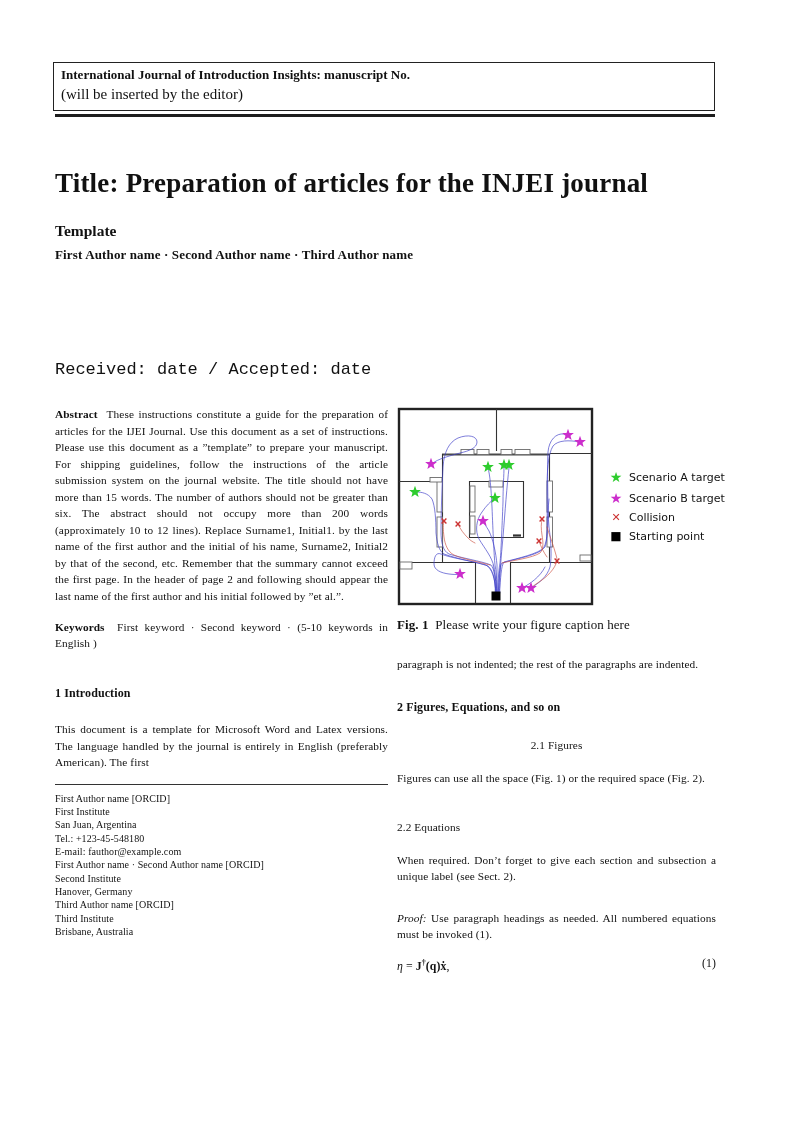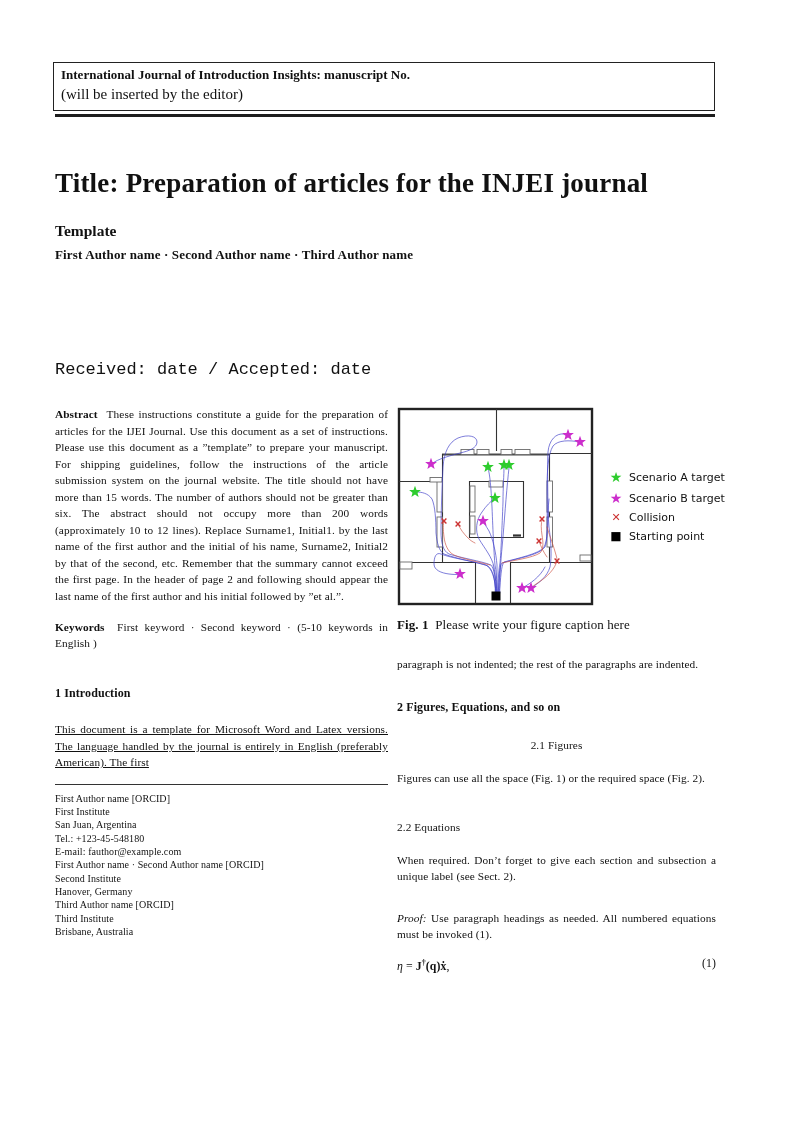--- a/index.html
+++ b/index.html
@@ -19,21 +19,21 @@
   .received{position:absolute;left:55px;top:360px;font-size:17px;font-family:Liberation Mono, monospace;}
 
   .col{position:absolute;font-size:11.3px;line-height:16.55px;text-align:justify;letter-spacing:.08px;}
   .col-left{left:55px;top:406px;width:333px;}
   .col-right{left:397px;top:407px;width:319px;}
 
   .col p{margin:0;}
   .kw{margin-top:14px !important;}
   .h-sec{font-size:12px;font-weight:bold;text-align:left;letter-spacing:.1px;}
   .h1-intro{margin-top:33px !important;}
-  .p-intro{margin-top:20px !important;text-decoration:underline;}
+  .p-intro{margin-top:20px !important;}
   .fnrule{border:none;border-top:1.2px solid #333;margin:13px 0 7px 0;width:100%;}
   .fngroup{font-size:10px;line-height:13.3px;text-align:left;}
   .fngroup:first-of-type{margin-top:0;}
 
   .figure-row{display:flex;align-items:flex-start;}
   .map-wrap{width:197px;height:200px;}
   .legend{margin-left:14px;margin-top:63px;font-family:"DejaVu Sans",sans-serif;
           font-size:11px;line-height:1;text-align:left;letter-spacing:0;}
   .legend-row{display:flex;align-items:center;margin-bottom:7px;white-space:nowrap;}
   .legend-ic{display:inline-block;width:16px;text-align:center;margin-right:5px;font-size:14px;}

